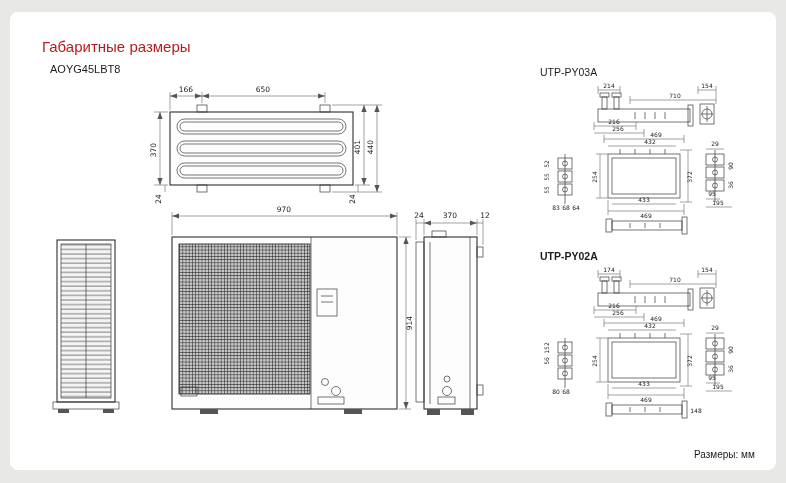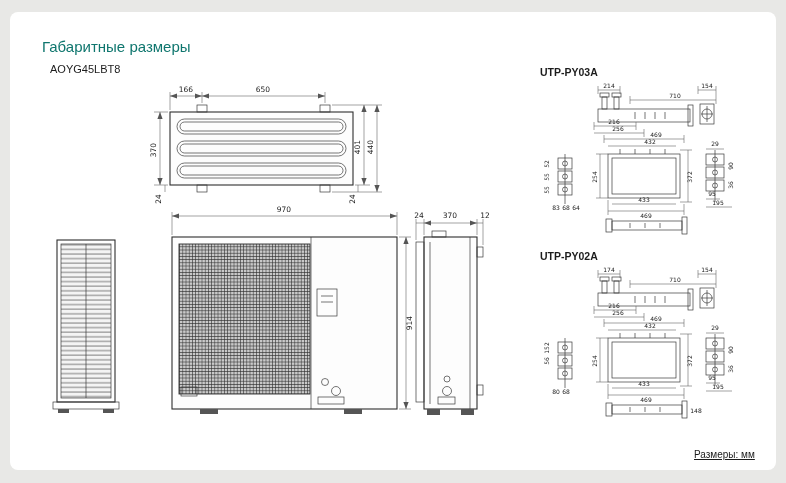--- a/index.html
+++ b/index.html
@@ -6,25 +6,25 @@
   body {
     width:786px; height:483px; position:relative; overflow:hidden;
     background:#e8e8e6;
     font-family:"Liberation Sans", sans-serif;
   }
   .card {
     position:absolute; left:10px; top:12px; width:766px; height:458px;
     background:#ffffff; border-radius:8px;
   }
   .label { position:absolute; color:#1c1c1c; white-space:nowrap; }
-  #title  { left:42px;  top:38px;  font-size:15px; color:#0f766e; }
+  #title  { left:42px;  top:38px;  font-size:15px; color:#b91c1c; }
   #model  { left:50px;  top:63px;  font-size:11px; }
-  #acc1   { left:540px; top:66px;  font-size:10.5px;font-weight:bold; }
+  #acc1   { left:540px; top:66px;  font-size:10.5px; }
   #acc2   { left:540px; top:250px; font-size:10.5px;font-weight:bold; }
-  #units  { left:694px; top:449px; font-size:10px;text-decoration:underline; }
+  #units  { left:694px; top:449px; font-size:10px; }
   svg.canvas { position:absolute; left:0; top:0; }
   .ol  { fill:#fdfdfd; stroke:#2e2e2e; stroke-width:1.1; }
   .of  { fill:none;    stroke:#2e2e2e; stroke-width:1.1; }
   .t   { fill:none;    stroke:#3a3a3a; stroke-width:0.7; }
   .dl  { stroke:#666;  stroke-width:0.6; fill:none; }
   svg text { font-family:"DejaVu Sans", sans-serif; fill:#222; }
   .dim  { font-size:7.5px; text-anchor:middle; }
   .dims { font-size:6px;   text-anchor:middle; }
 </style>
 </head>

